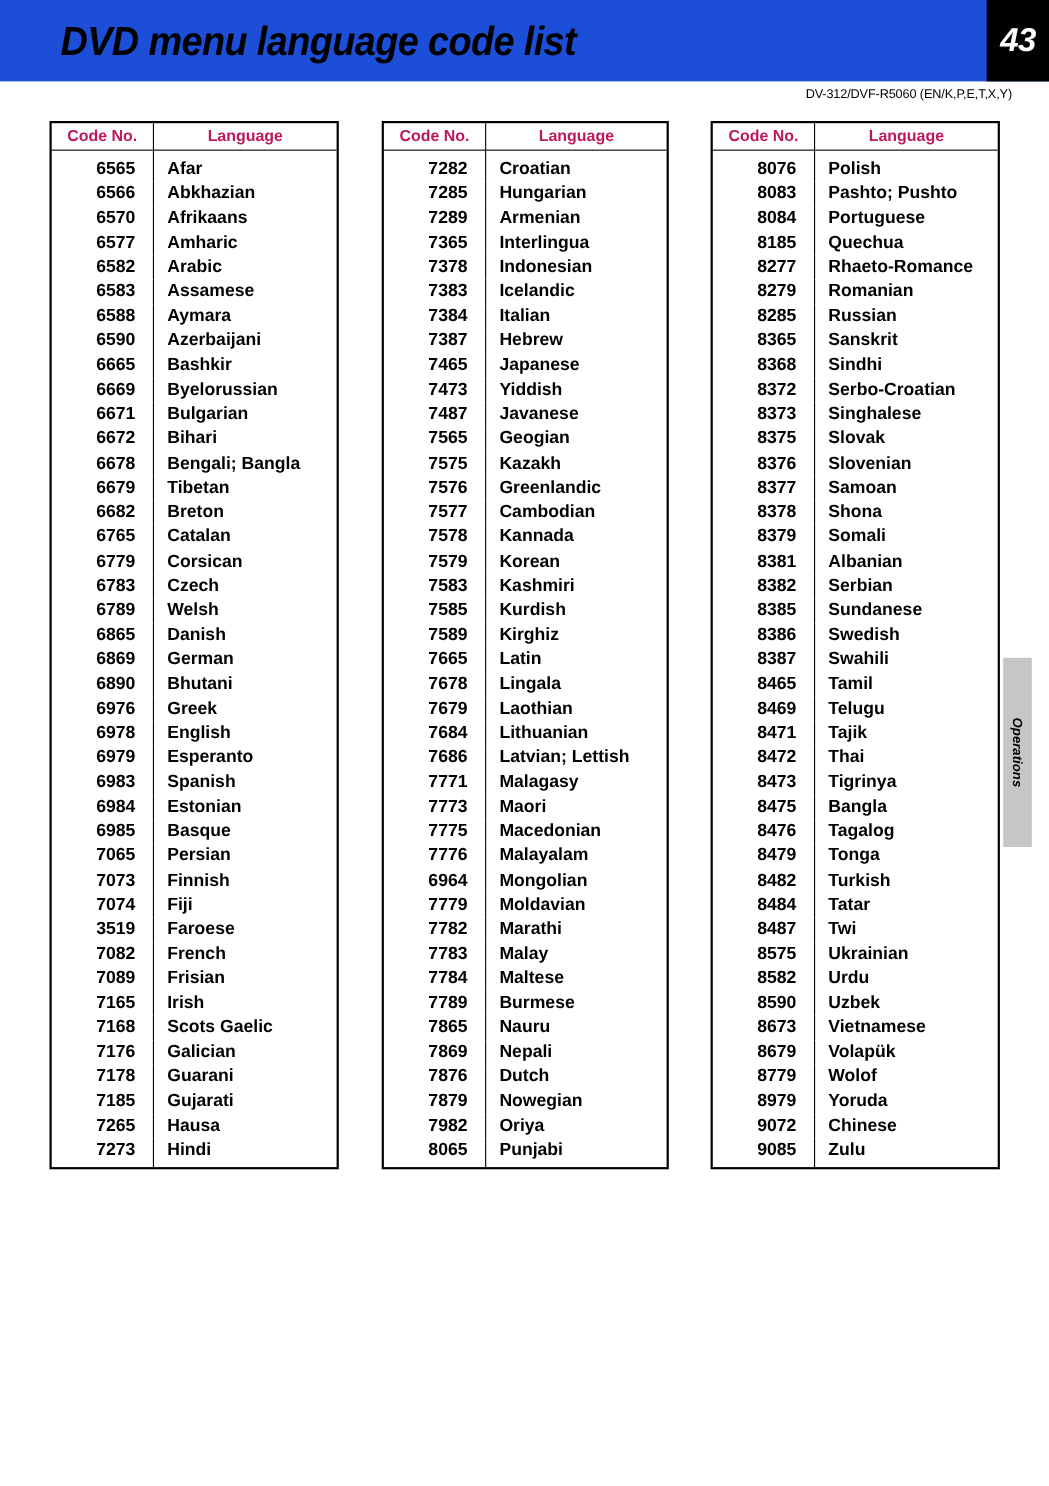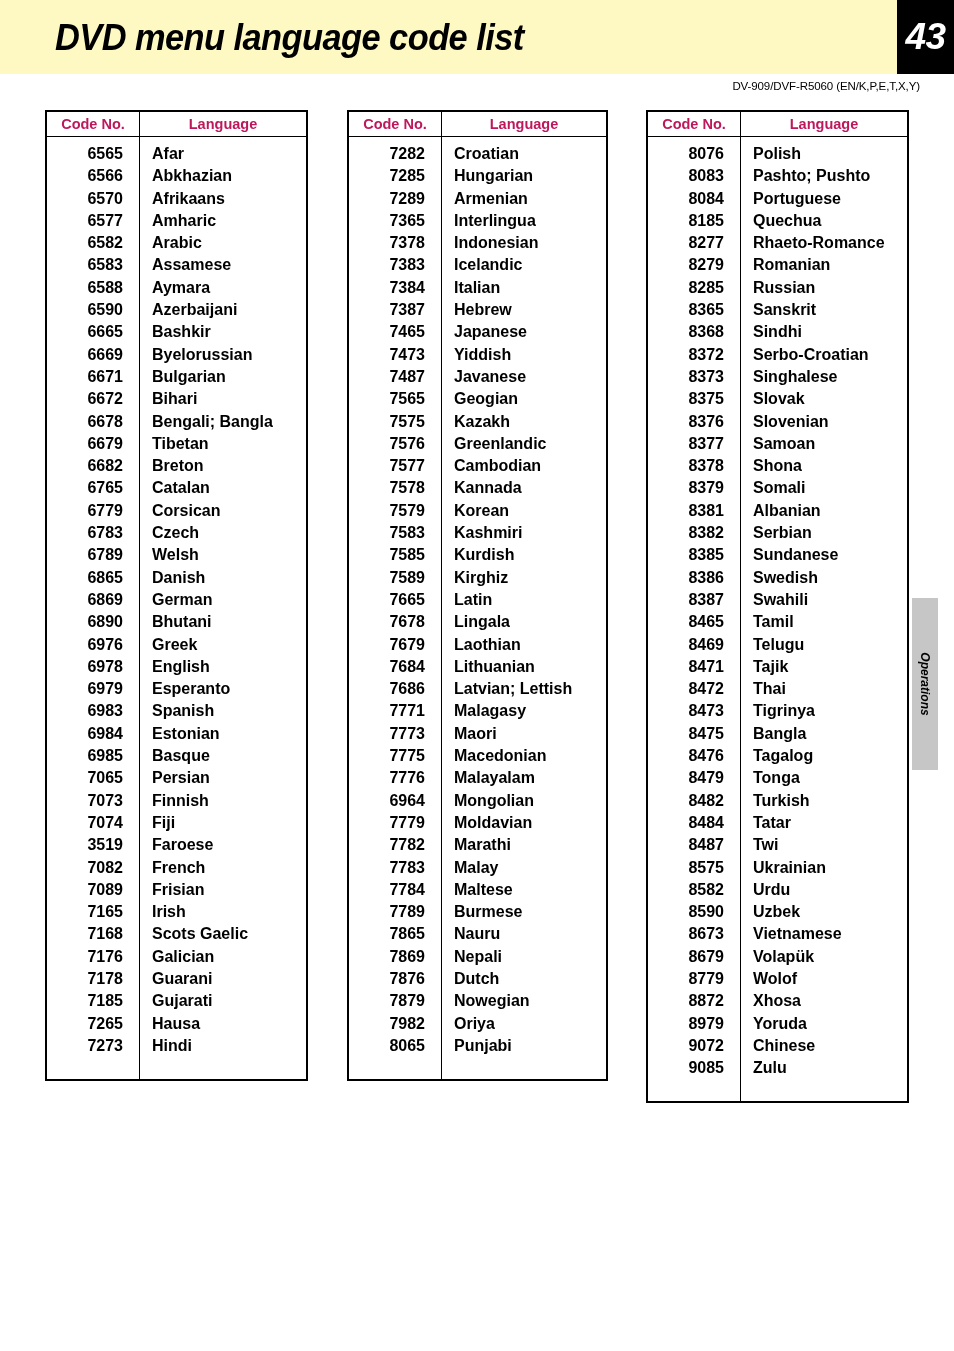--- a/index.html
+++ b/index.html
@@ -16,33 +16,33 @@
     overflow: hidden;
   }
 
   
   #header-band {
     position: absolute;
     left: 0;
     top: 0;
     width: 954px;
     height: 74px;
-    background: #fef9c3;
+    background: #1d4ed8;
   }
   #page-number-box {
     position: absolute;
     right: 0;
     top: 0;
     width: 57px;
     height: 74px;
     background: #000000;
     color: #ffffff;
     font-weight: bold;
     font-style: italic;
-    font-size: 37px;
+    font-size: 30px;
     line-height: 74px;
     text-align: center;
     letter-spacing: -0.5px;
   }
   #page-title {
     position: absolute;
     left: 55px;
     top: 17px;
     font-size: 37px;
     font-weight: bold;
@@ -125,21 +125,21 @@
     border-bottom: 1.5px solid #000000;
     color: #be185d;
   }
   .tbl thead th.col-code {
     border-right: 1.5px solid #000000;
   }
   .tbl tbody tr:first-child td {
     padding-top: 6px;
   }
   .tbl tbody tr:last-child td {
-    padding-bottom: 22px;
+    padding-bottom: 4px;
   }
   .tbl tbody td {
     font-size: 16px;
     font-weight: bold;
     height: 22.3px;
     line-height: 22.3px;
     color: #000000;
     white-space: nowrap;
   }
   .tbl tbody td.cell-code {
@@ -153,21 +153,21 @@
   }
 </style>
 </head>
 <body>
 
 <div id="header-band">
   <div id="page-title">DVD menu language code list</div>
   <div id="page-number-box">43</div>
 </div>
 
-<div id="model-line">DV-909/DVF-R5060 (EN/K,P,E,T,X,Y)</div>
+<div id="model-line">DV-312/DVF-R5060 (EN/K,P,E,T,X,Y)</div>
 
 <div id="side-tab">
   <span id="side-tab-label">Operations</span>
 </div>
 
 <div id="tables">
   <div class="code-table" id="table-0">
     <table class="tbl">
       <thead>
         <tr>
@@ -676,24 +676,20 @@
           </tr>
           <tr>
             <td class="cell-code">8679</td>
             <td class="cell-lang">Volapük</td>
           </tr>
           <tr>
             <td class="cell-code">8779</td>
             <td class="cell-lang">Wolof</td>
           </tr>
           <tr>
-            <td class="cell-code">8872</td>
-            <td class="cell-lang">Xhosa</td>
-          </tr>
-          <tr>
             <td class="cell-code">8979</td>
             <td class="cell-lang">Yoruda</td>
           </tr>
           <tr>
             <td class="cell-code">9072</td>
             <td class="cell-lang">Chinese</td>
           </tr>
           <tr>
             <td class="cell-code">9085</td>
             <td class="cell-lang">Zulu</td>

